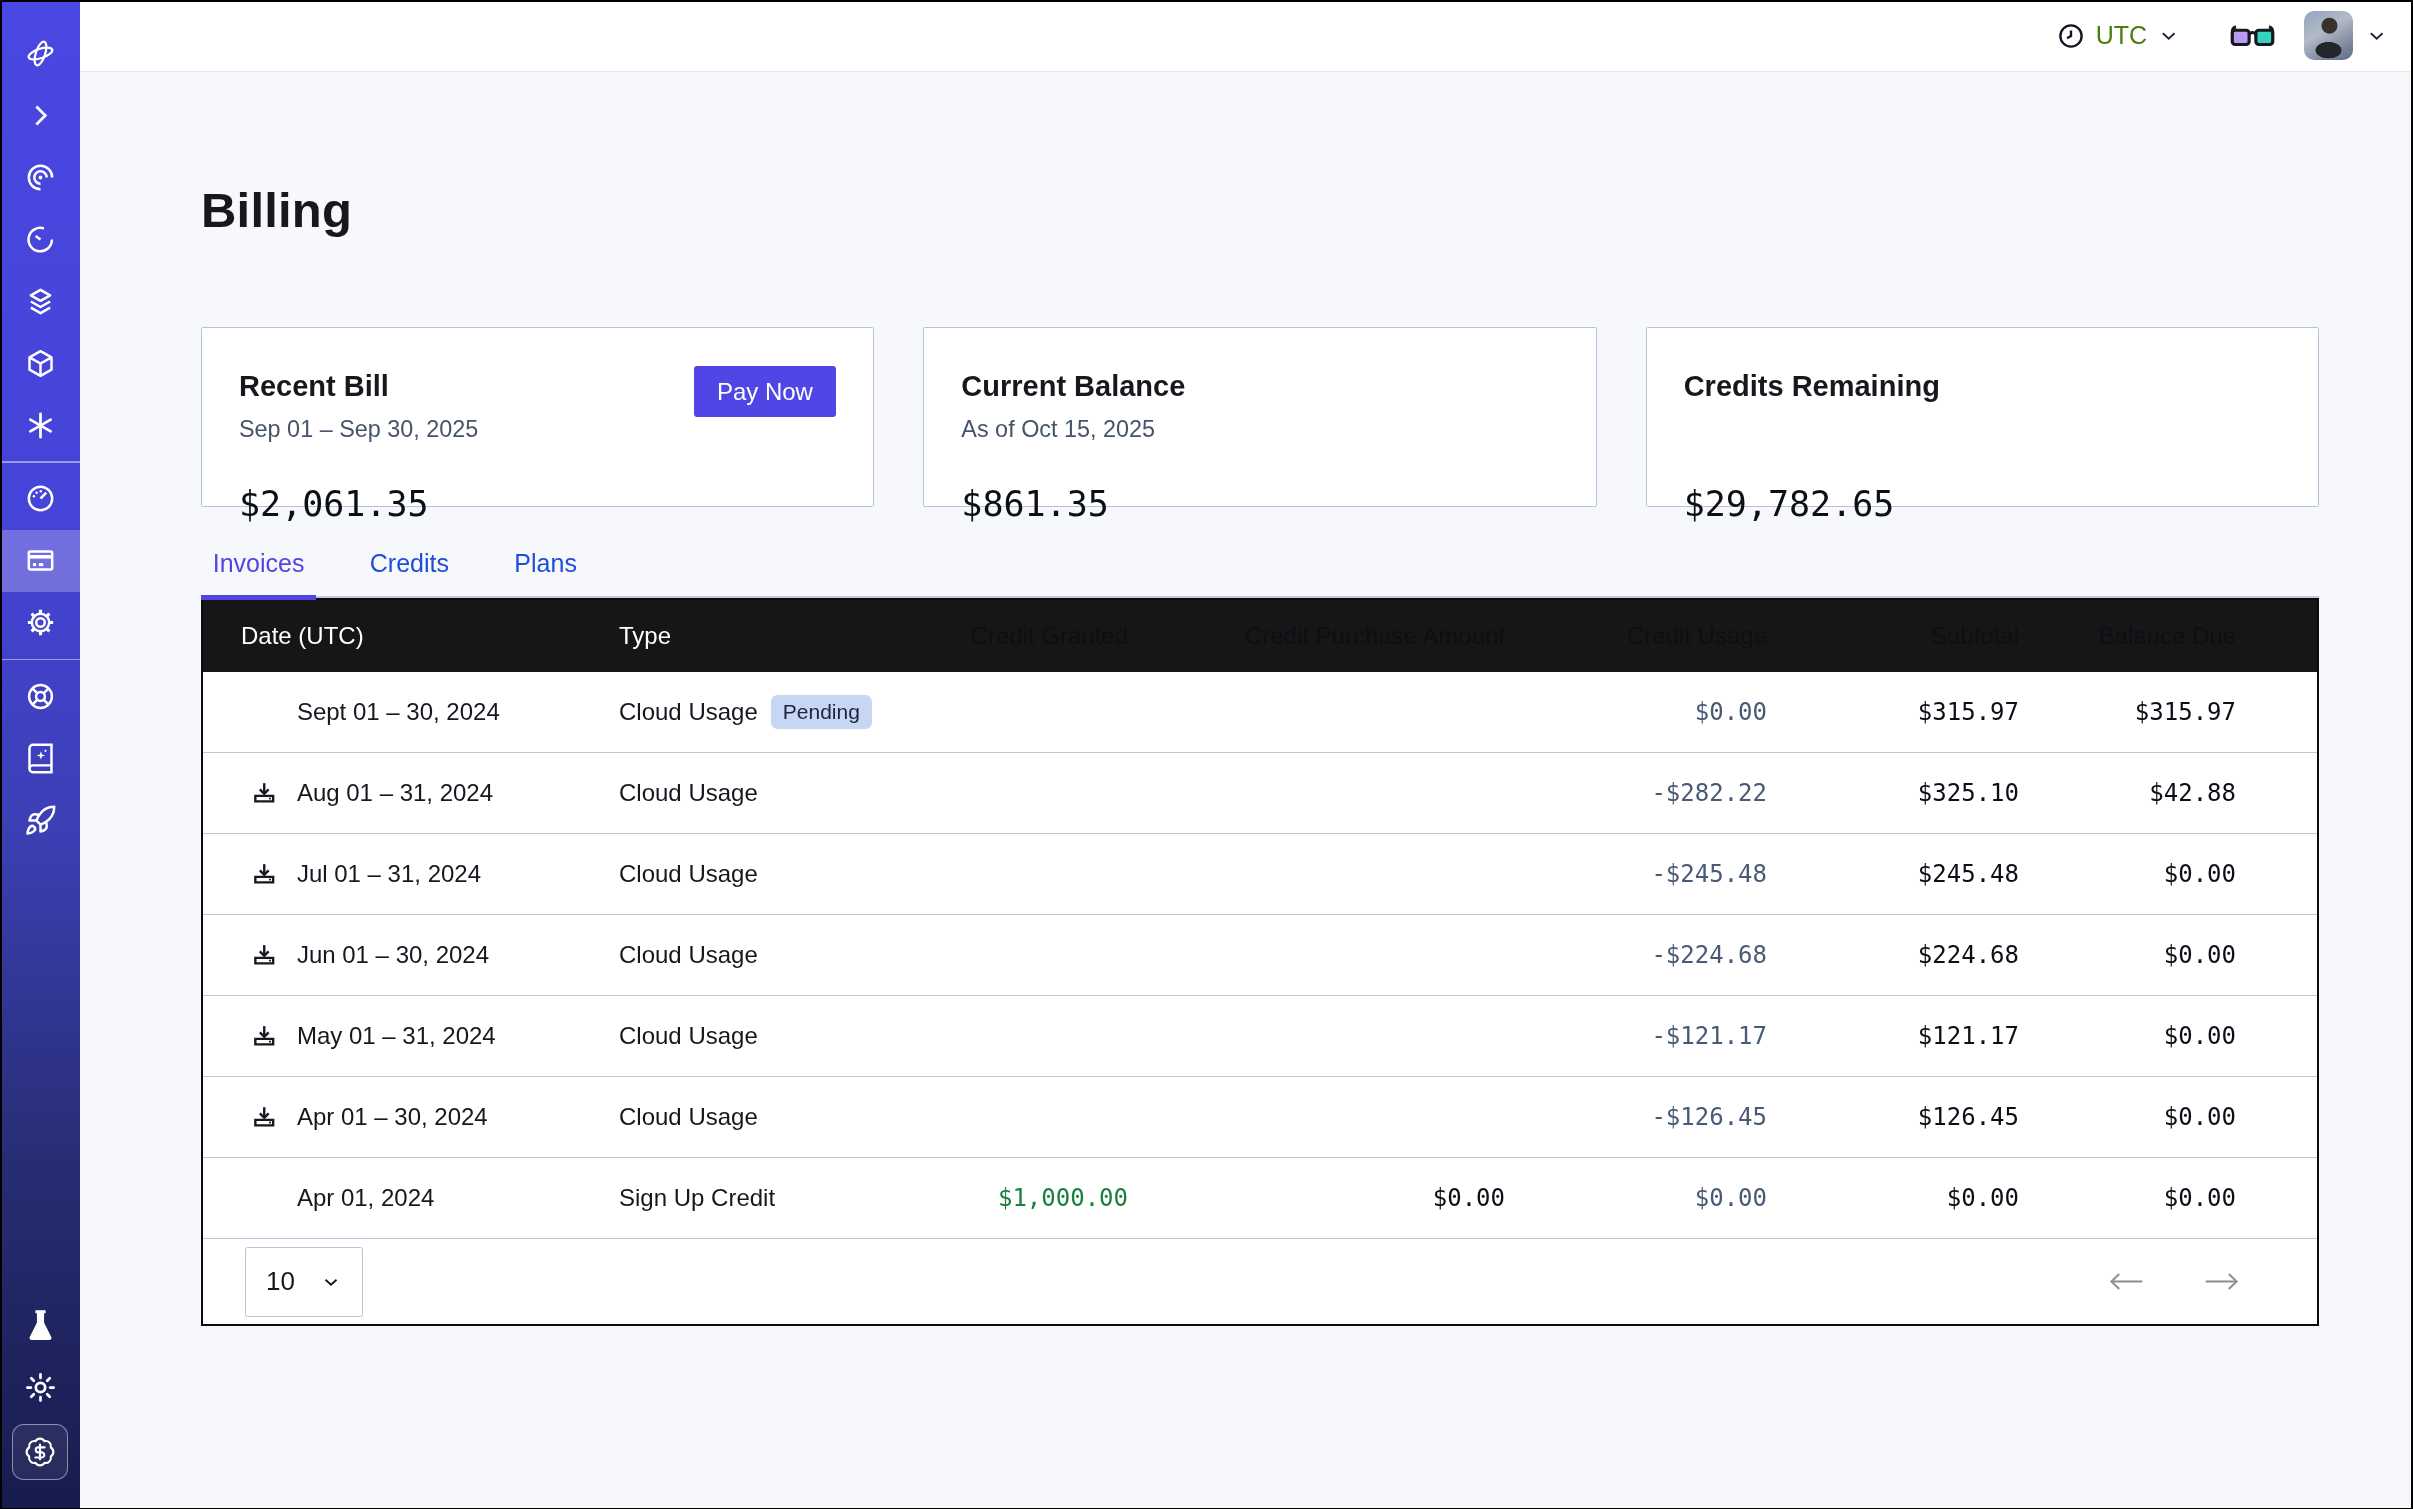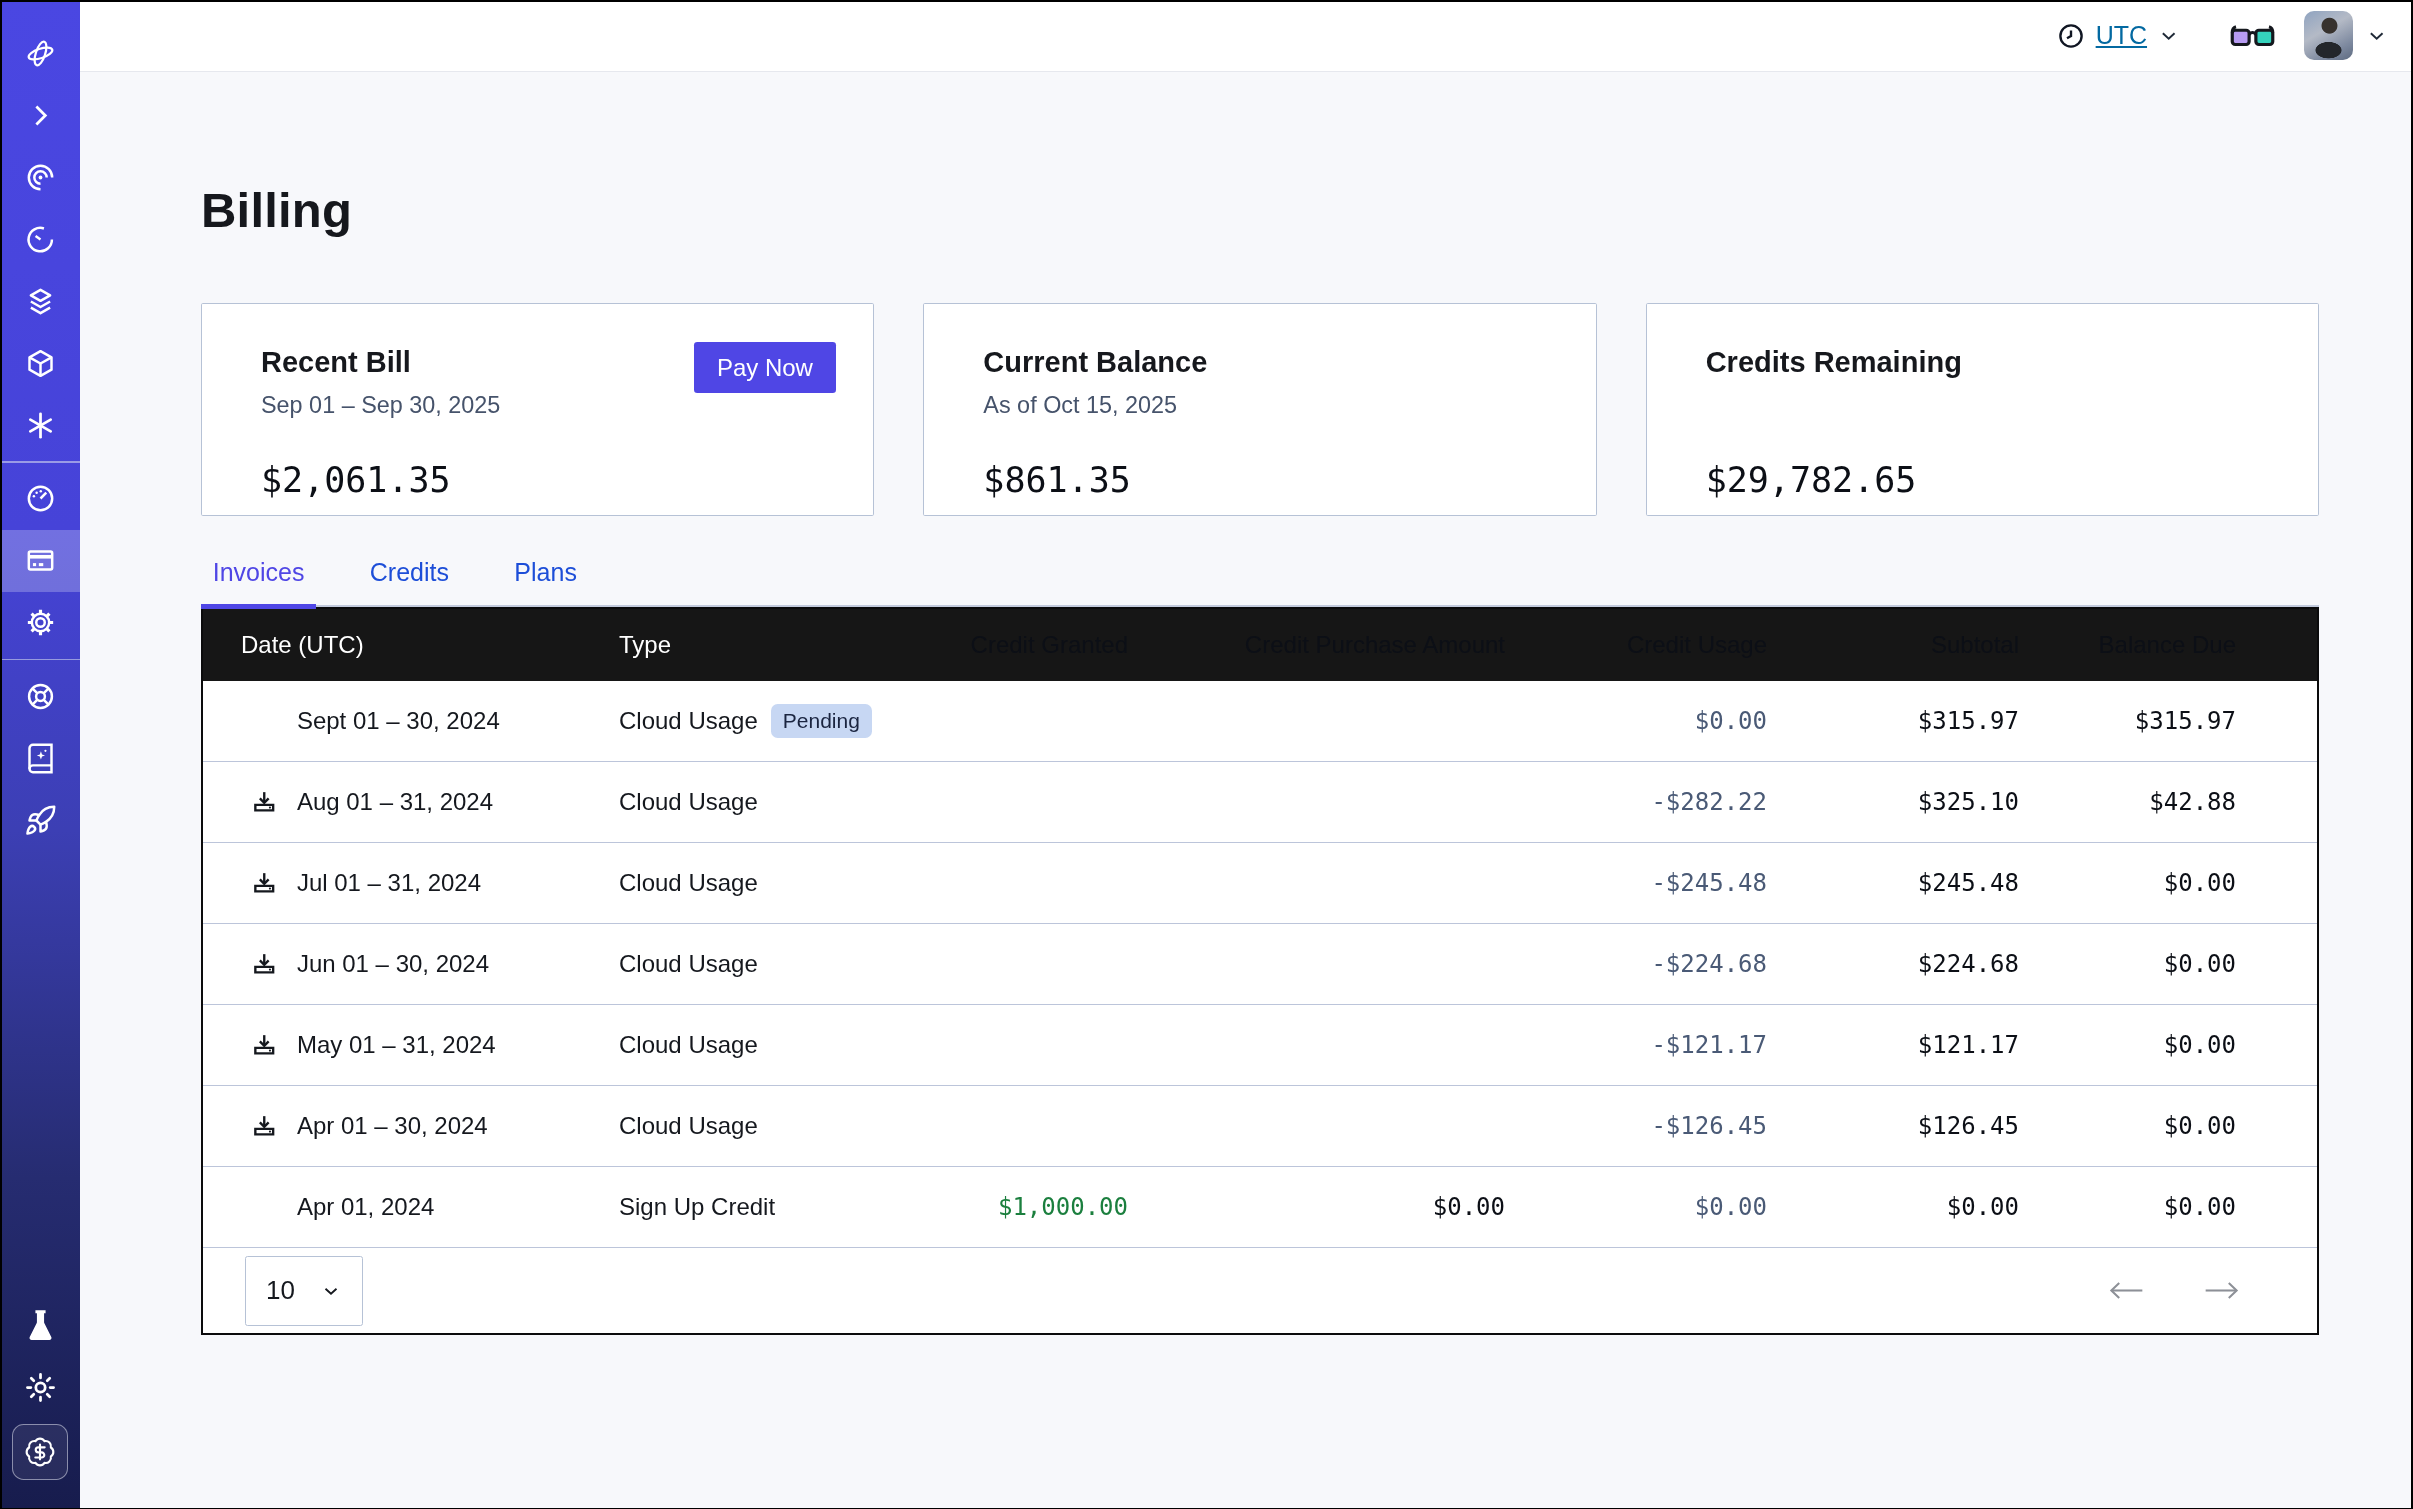--- a/index.html
+++ b/index.html
@@ -27,40 +27,40 @@
   .s-badge svg{width:32px;height:32px;}
 
   
   .topbar{
     position:absolute;left:80px;right:0;top:0;height:72px;background:#fff;
     border-bottom:1.7px solid #e6e8ee;box-sizing:border-box;z-index:40;
     display:flex;align-items:center;justify-content:flex-end;padding-right:25px;
   }
   .tz{display:flex;align-items:center;gap:10px;margin-right:50px;cursor:pointer;}
   .tz svg.clock{width:30px;height:30px;color:#101623;}
-  .tz .tz-label{font-size:25px;color:#0369a1;text-decoration:underline;}
+  .tz .tz-label{font-size:25px;color:#4d7c0f;}
   .chev{width:23.4px;height:23.4px;color:#1f2937;}
   .glasses{width:45px;height:35px;margin-right:28.5px;cursor:pointer;}
   .avatar{
     width:49px;height:49px;border-radius:10px;cursor:pointer;
     background:
       radial-gradient(circle at 52% 30%, #37322e 0 7.5px, rgba(0,0,0,0) 8.4px),
       radial-gradient(ellipse 20px 12.6px at 50% 80%, #23262b 0 12.6px, rgba(0,0,0,0) 13.4px),
       linear-gradient(150deg,#8fa3c0 0%,#b4bac6 40%,#7e8aa0 75%,#5d6a80 100%);
   }
   .user-chev{margin-left:11.7px;}
 
   
   .main{position:absolute;left:80px;right:0;top:72px;bottom:0;padding:0 94px 0 121px;box-sizing:border-box;}
   .page-title{margin-top:110px;font-size:49px;font-weight:700;color:#16181d;letter-spacing:0.2px;}
 
   .cards{display:flex;gap:49px;margin-top:65px;}
   .card{
-    flex:1 1 0;height:213px;box-sizing:border-box;background:#fff;
-    border:1.7px solid #b6c2d6;border-radius:1.7px;padding:42px 59px 0;position:relative;
+    flex:1 1 0;height:180px;box-sizing:border-box;background:#fff;
+    border:1.7px solid #b6c2d6;border-radius:1.7px;padding:42px 37px 0;position:relative;margin-top:24px;
   }
   .card-title{font-size:29px;font-weight:700;color:#16181d;}
   .card-sub{font-size:23.4px;color:#46536b;margin-top:13.4px;min-height:30px;}
   .card-amount{font-family:"DejaVu Sans Mono",monospace;font-size:35px;color:#0c0f16;margin-top:38px;}
   .pay-btn{
     position:absolute;top:38px;right:37px;background:#4f46e5;color:#fff;border:none;
     font-family:"Liberation Sans",sans-serif;font-size:24px;padding:11.7px 23.4px;border-radius:3.3px;cursor:pointer;
   }
 
   .tabs{display:flex;gap:42px;margin-top:42px;position:relative;}

